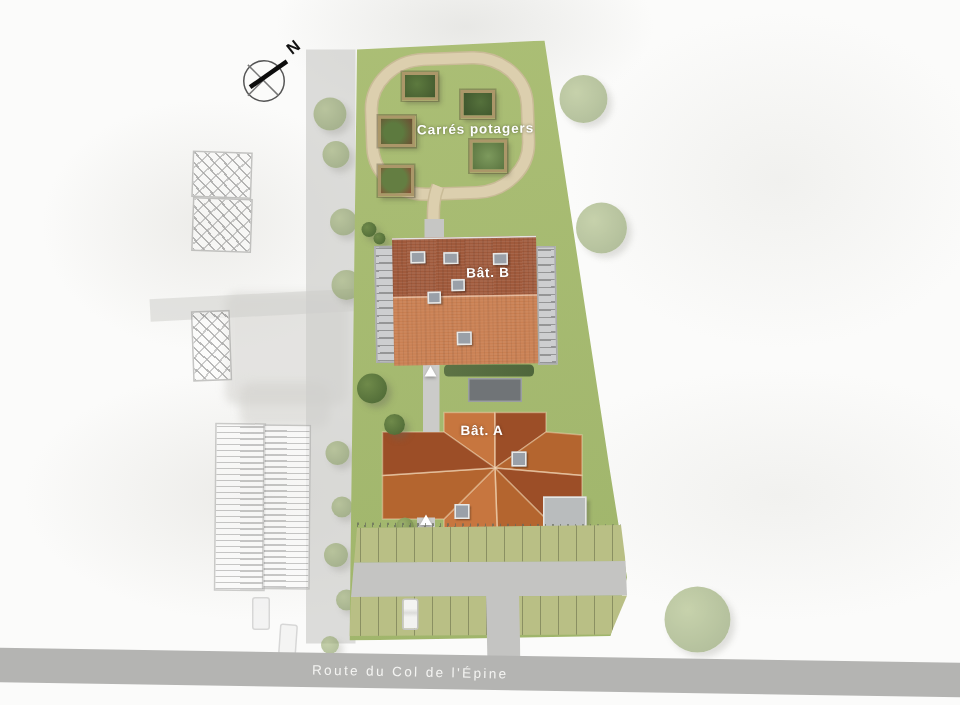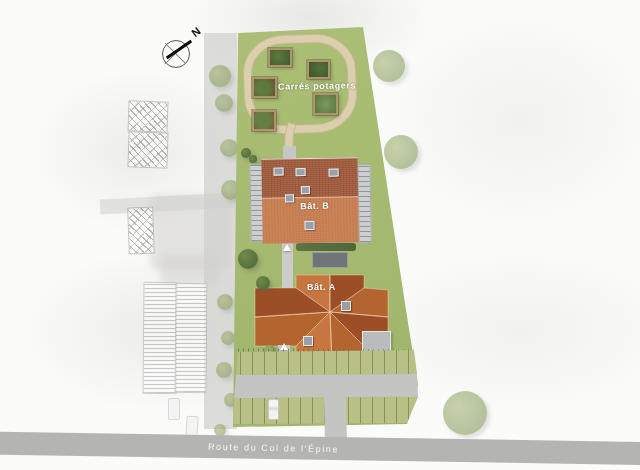--- a/index.html
+++ b/index.html
@@ -136,21 +136,21 @@
     <div class="abs balcony" style="left:0;top:15px;width:12px;height:76px;"></div>
     <div class="abs balcony" style="left:108px;top:17px;width:11px;height:77px;"></div>
     <div class="abs rooftex" style="left:12px;top:10px;width:96px;height:39px;background-color:var(--c-roof-b-dark,#a05a3c);border-top:1px solid #e2e2e0;"></div>
     <div class="abs rooftex" style="left:12px;top:49px;width:96px;height:45px;background-color:var(--c-roof-b-light,#c97e50);border-top:1px solid rgba(255,240,225,.5);"></div>
     <div class="abs skylight" style="left:24px;top:19px;width:8px;height:6px;"></div>
     <div class="abs skylight" style="left:46px;top:20px;width:8px;height:6px;"></div>
     <div class="abs skylight" style="left:79px;top:21px;width:8px;height:6px;"></div>
     <div class="abs skylight" style="left:51px;top:38px;width:7px;height:6px;"></div>
     <div class="abs skylight" style="left:35px;top:46px;width:7px;height:6px;"></div>
     <div class="abs skylight" style="left:54px;top:73px;width:8px;height:7px;"></div>
-    <div class="abs bldg-label" style="left:50px;top:29px;margin-top:24px;">Bât. B</div>
+    <div class="abs bldg-label" style="left:61px;top:29px;">Bât. B</div>
   </div>
 
   <div class="abs bldg-label" style="left:307px;top:282px;">Bât. A</div>
   <div class="abs skylight" style="left:341px;top:301px;width:8px;height:8px;"></div>
   <div class="abs skylight" style="left:303px;top:336px;width:8px;height:8px;"></div>
   <div class="abs" style="left:362px;top:331px;width:27px;height:19px;background:#b9bcbd;border:1px solid #e6e6e4;box-shadow:2px 2px 2px rgba(80,80,70,.3);"></div>
 
   <div class="abs" style="left:238px;top:349px;width:176px;height:3px;background-image:repeating-linear-gradient(90deg,#63685a 0 1px,transparent 1px 5px);opacity:.7;transform:rotate(.4deg);"></div>
   <div class="abs clipfull pavers" style="clip-path:polygon(238px 352px,414px 350px,417px 374px,236px 375px);"></div>
   <div class="abs clipfull" style="clip-path:polygon(236px 375px,417px 374px,418px 397px,234px 398px);background:var(--c-driveway-gray,#c4c4c2);"></div>

